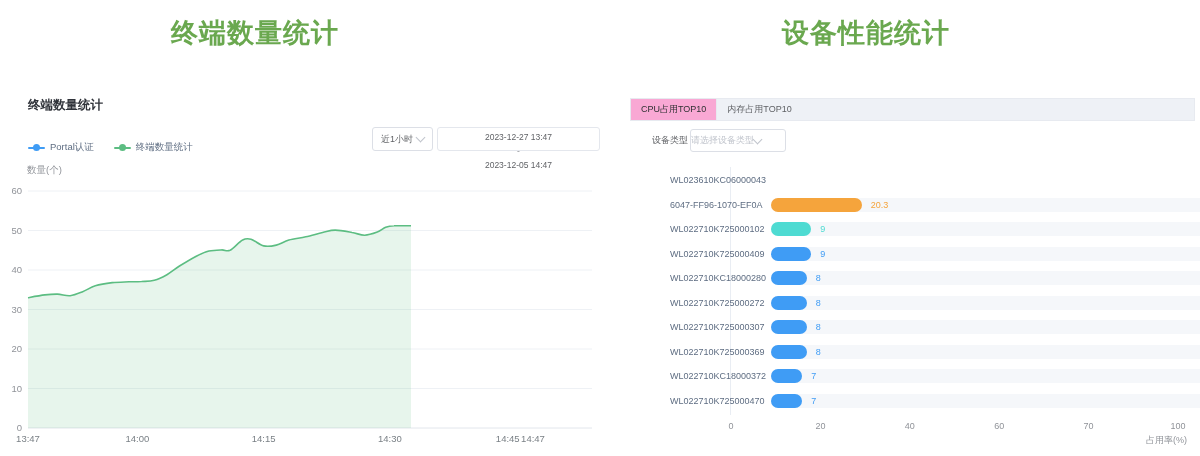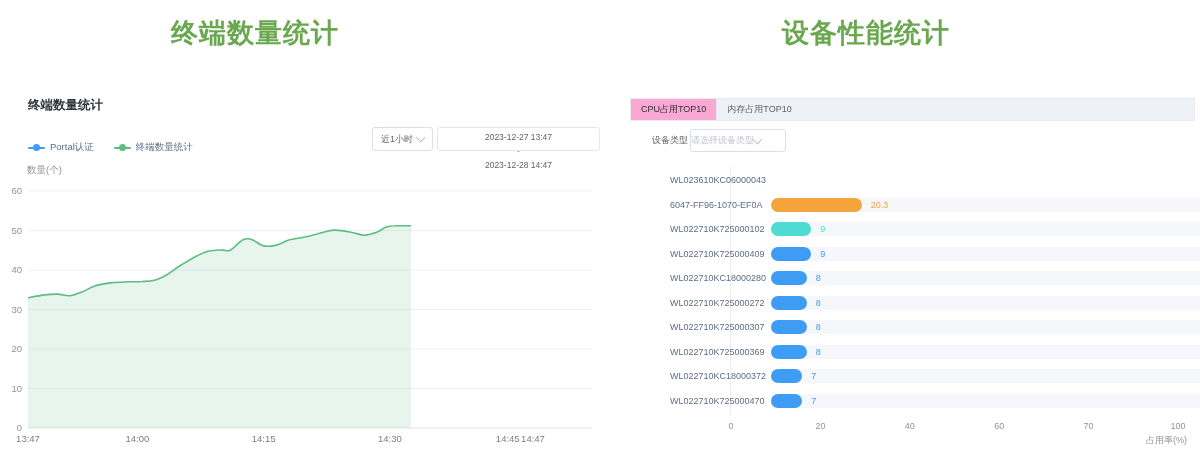--- a/index.html
+++ b/index.html
@@ -60,21 +60,21 @@
     <i class="chev"></i>
   </div>
 
   <div class="ctrl" id="date-range">
     <svg width="10" height="10" viewBox="0 0 12 12">
       <circle cx="6" cy="6" r="5" fill="none" stroke="#c0c4cc" stroke-width="1.2"></circle>
       <path d="M6 3.2 V6 H8.3" fill="none" stroke="#c0c4cc" stroke-width="1.2"></path>
     </svg>
     <span>2023-12-27 13:47</span>
     <span class="sep">-</span>
-    <span>2023-12-28 14:47</span>
+    <span>2023-12-05 14:47</span>
   </div>
 
   <div id="legend">
       <span class="lg-item">
         <span class="lg-mark" style="background: rgb(63, 156, 245);">
           <span class="lg-dot" style="background: rgb(63, 156, 245);"></span>
         </span>
         <span class="lg-text">Portal认证</span>
       </span>
       <span class="lg-item">

